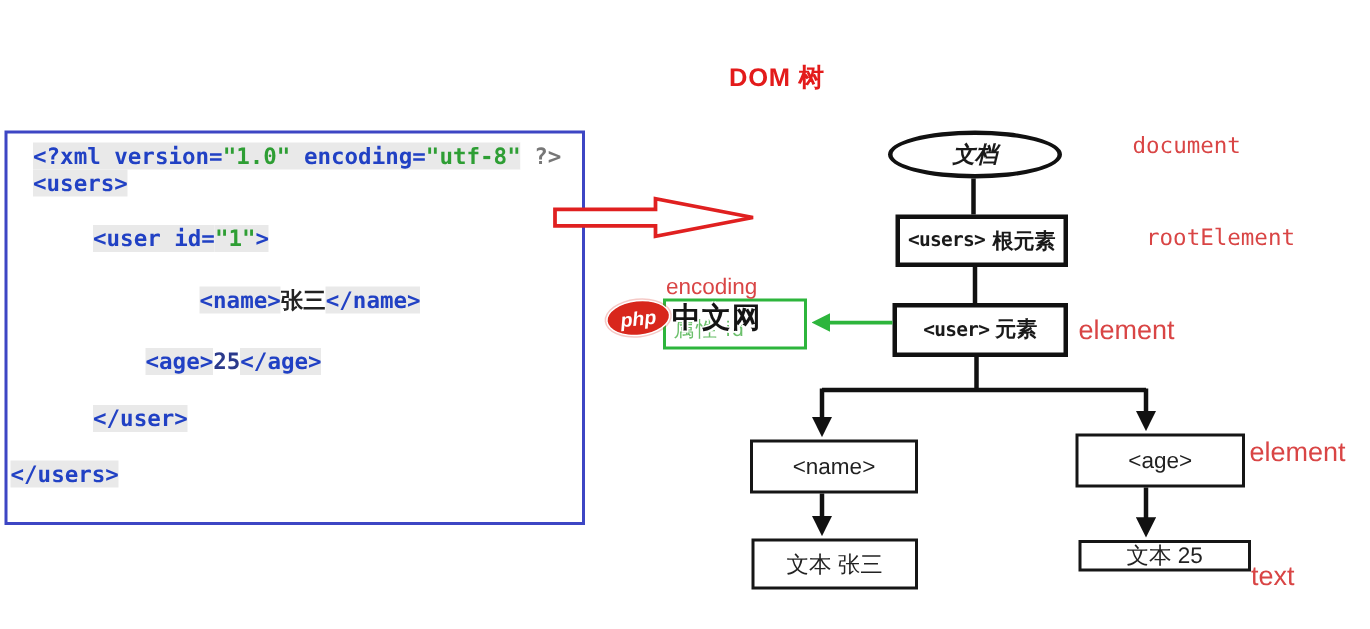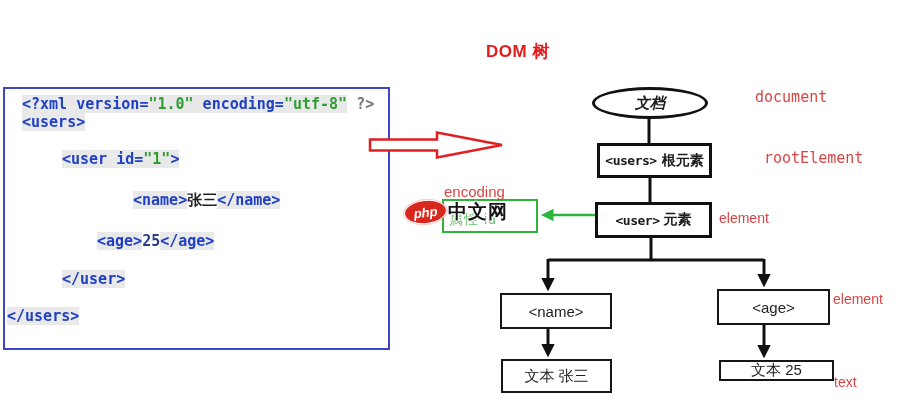--- a/index.html
+++ b/index.html
@@ -69,21 +69,21 @@
   }
   .cjk-bold { font-weight: bold; font-size: 14px; }
   .n-name { left:500px; top:293px; width:112px; height:36px; font-size:15px; color:#222; }
   .n-age  { left:717px; top:289px; width:113px; height:36px; font-size:15px; color:#222; }
   .n-tname{ left:501px; top:359px; width:111px; height:34px; font-size:15px; color:#222; }
   .n-tage { left:719px; top:360px; width:115px; height:21px; font-size:15px; color:#222; }
 
   
   .red-label { position:absolute; color:#d94545; z-index:4; }
   .mono-red  { font-family:"DejaVu Sans Mono", monospace; font-weight:normal; font-size:15px;margin-left:48px; }
-  .sans-red  { font-size:14px; }
+  .sans-red  { font-size:18px; }
   .l-document    { left:707px; top:88px; }
   .l-rootelement { left:716px; top:149px; }
   .l-element-user{ left:719px; top:210px; }
   .l-element-age { left:833px; top:291px; }
   .l-text        { left:834px; top:374px;text-align:right; }
   .l-attribute   { left:444px; top:183px; font-size:15px; }
 
   
   .attr-box {
     left:442px; top:199px; width:96px; height:34px;

